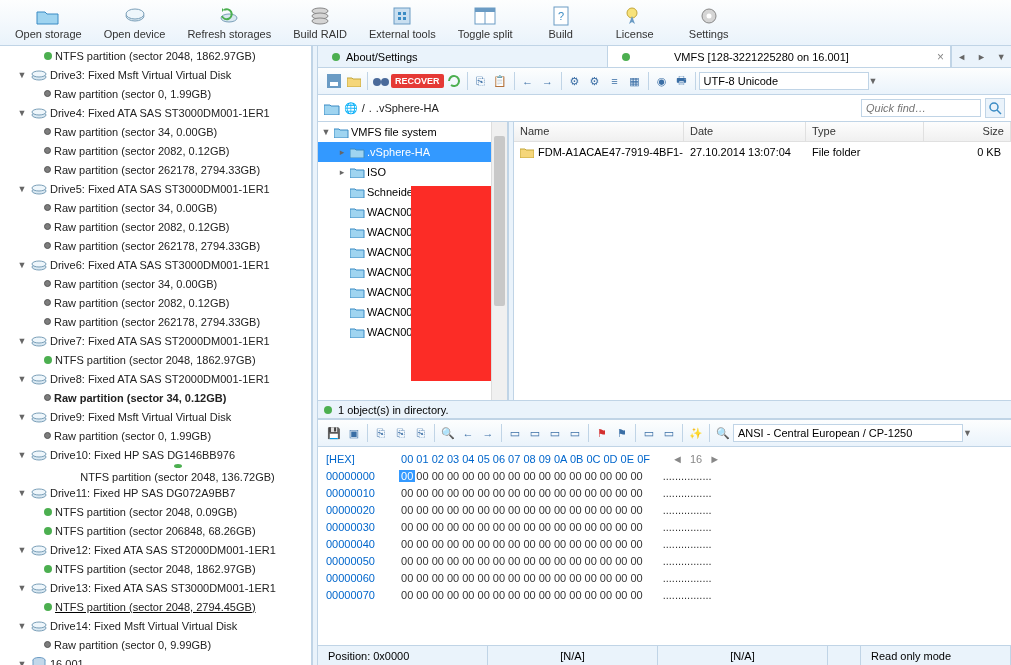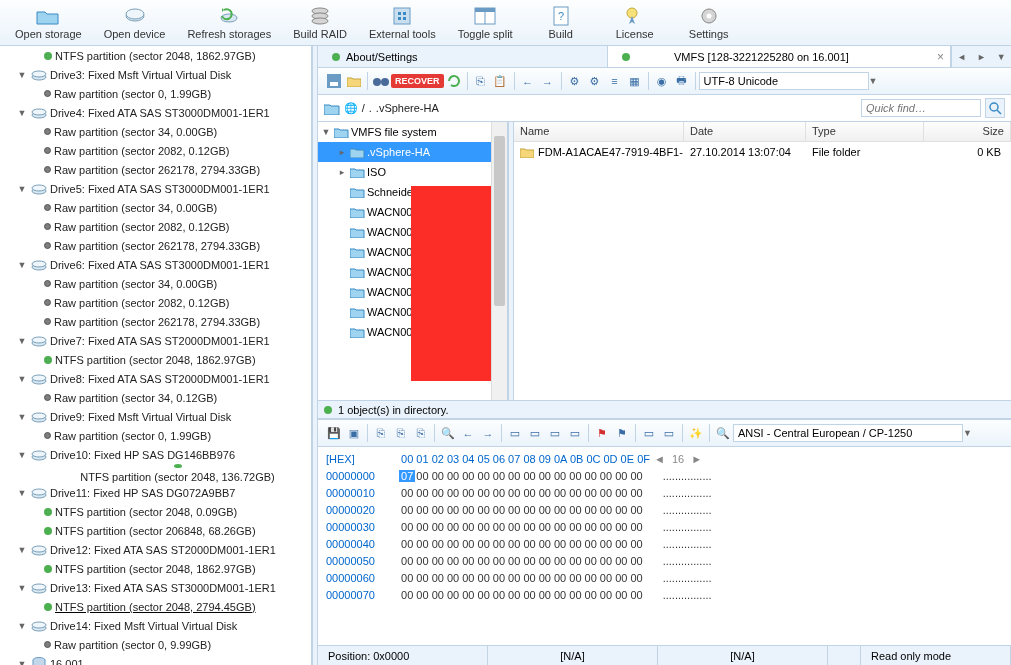--- a/index.html
+++ b/index.html
@@ -51,21 +51,21 @@
 .hexrow { white-space:pre; line-height:17px; }
 .selbyte { background:#3399ff; color:#fff; padding:0 2px; margin:0 -2px; }
 .asciiblk { display:inline-block; margin-left:20px; color:#333; }
 .botbar { height:20px; background:#eaf3fb; border-top:1px solid #c0d4e6; display:flex; align-items:center; }
 .botbar div { padding:0 10px; border-right:1px solid #c0d4e6; height:100%; display:flex; align-items:center; }
 .redblock { position:absolute; background:#fc2c26; }
 .arrow { font-size:9px; color:#666; }
 svg { display:block; }
 .scrollbar { position:absolute; right:0; top:0; bottom:0; width:16px; background:#f0f0f0; border-left:1px solid #ddd; }
 .scrollbar .thumb { position:absolute; left:2px; right:2px; background:#c8c8c8; border-radius:2px; }
-.hexnav { color:#888; }
+.hexnav { margin-left:18px; color:#888; }
 .hexnav span { margin:0 4px; cursor:pointer; }
 </style>
 </head>
 <body>
 
 <div class="toolbar">
   <div class="tbtn">
       <span class="ticon">
         <svg width="24" height="18">
           <path d="M1 5 h8 l2 2 h11 v10 h-21 z" fill="#9fd4f0" stroke="#3a8bc4"></path>
@@ -257,21 +257,21 @@
       <div class="leftrow" style="padding-left: 14px;">
         <span class="tw">▼</span>
         <span class="driveicon">
           <svg width="16" height="13">
             <ellipse cx="8" cy="9" rx="7" ry="3" fill="#d9e8f2" stroke="#7a9fb8"></ellipse>
             <ellipse cx="8" cy="6" rx="7" ry="3" fill="#eef6fb" stroke="#7a9fb8"></ellipse>
           </svg>
         </span>
         <span class="txt">Drive8: Fixed ATA SAS ST2000DM001-1ER1</span>
       </div>
-      <div class="leftrow" style="padding-left: 42px;">
+      <div class="leftrow" style="padding-left: 42px; font-weight: bold;">
         <span class="dot gray"></span>
         <span class="txt">Raw partition (sector 34, 0.12GB)</span>
       </div>
       <div class="leftrow" style="padding-left: 14px;">
         <span class="tw">▼</span>
         <span class="driveicon">
           <svg width="16" height="13">
             <ellipse cx="8" cy="9" rx="7" ry="3" fill="#d9e8f2" stroke="#7a9fb8"></ellipse>
             <ellipse cx="8" cy="6" rx="7" ry="3" fill="#eef6fb" stroke="#7a9fb8"></ellipse>
           </svg>
@@ -613,21 +613,21 @@
         <span class="ibtn">▭</span>
         <span class="sep"></span>
         <span class="ibtn">✨</span>
         <span class="sep"></span>
         <span class="ibtn">🔍</span>
         <div class="encbox" style="max-width:230px">ANSI - Central European / CP-1250</div>
         <span class="arrow">▼</span>
       </div>
       <div class="hexbody" id="hexbody">
           <div class="hexrow hexhead"><span class="hexaddr">[HEX]</span> 00 01 02 03 04 05 06 07 08 09 0A 0B 0C 0D 0E 0F<span class="hexnav"><span>◄</span> 16 <span>►</span></span></div>
-          <div class="hexrow"><span class="hexaddr">00000000</span> <span class="selbyte">07</span> 00 00 00 00 00 00 00 00 00 00 00 00 00 00 00<span class="asciiblk">................</span></div>
+          <div class="hexrow"><span class="hexaddr">00000000</span> <span class="selbyte">00</span> 00 00 00 00 00 00 00 00 00 00 00 00 00 00 00<span class="asciiblk">................</span></div>
           <div class="hexrow"><span class="hexaddr">00000010</span> 00 00 00 00 00 00 00 00 00 00 00 00 00 00 00 00<span class="asciiblk">................</span></div>
           <div class="hexrow"><span class="hexaddr">00000020</span> 00 00 00 00 00 00 00 00 00 00 00 00 00 00 00 00<span class="asciiblk">................</span></div>
           <div class="hexrow"><span class="hexaddr">00000030</span> 00 00 00 00 00 00 00 00 00 00 00 00 00 00 00 00<span class="asciiblk">................</span></div>
           <div class="hexrow"><span class="hexaddr">00000040</span> 00 00 00 00 00 00 00 00 00 00 00 00 00 00 00 00<span class="asciiblk">................</span></div>
           <div class="hexrow"><span class="hexaddr">00000050</span> 00 00 00 00 00 00 00 00 00 00 00 00 00 00 00 00<span class="asciiblk">................</span></div>
           <div class="hexrow"><span class="hexaddr">00000060</span> 00 00 00 00 00 00 00 00 00 00 00 00 00 00 00 00<span class="asciiblk">................</span></div>
           <div class="hexrow"><span class="hexaddr">00000070</span> 00 00 00 00 00 00 00 00 00 00 00 00 00 00 00 00<span class="asciiblk">................</span></div>
         </div>
       <div class="botbar">
         <div style="width:170px">Position: 0x0000</div>

